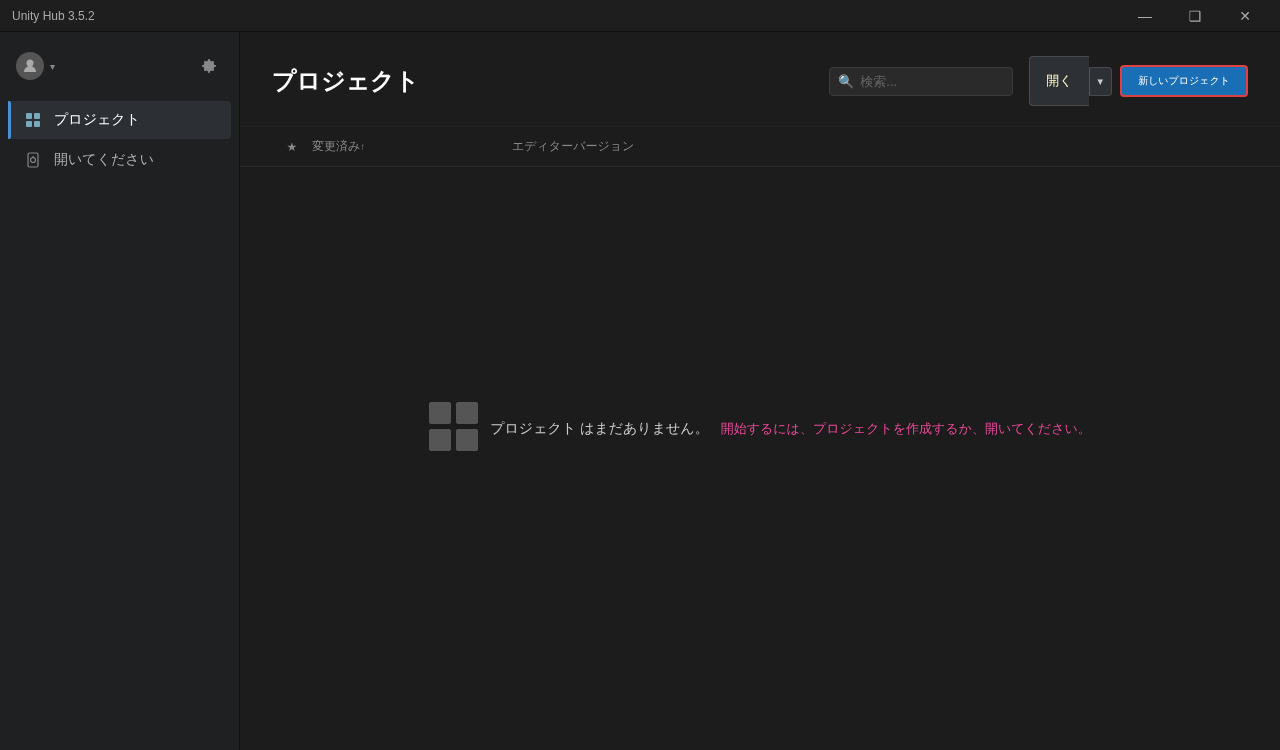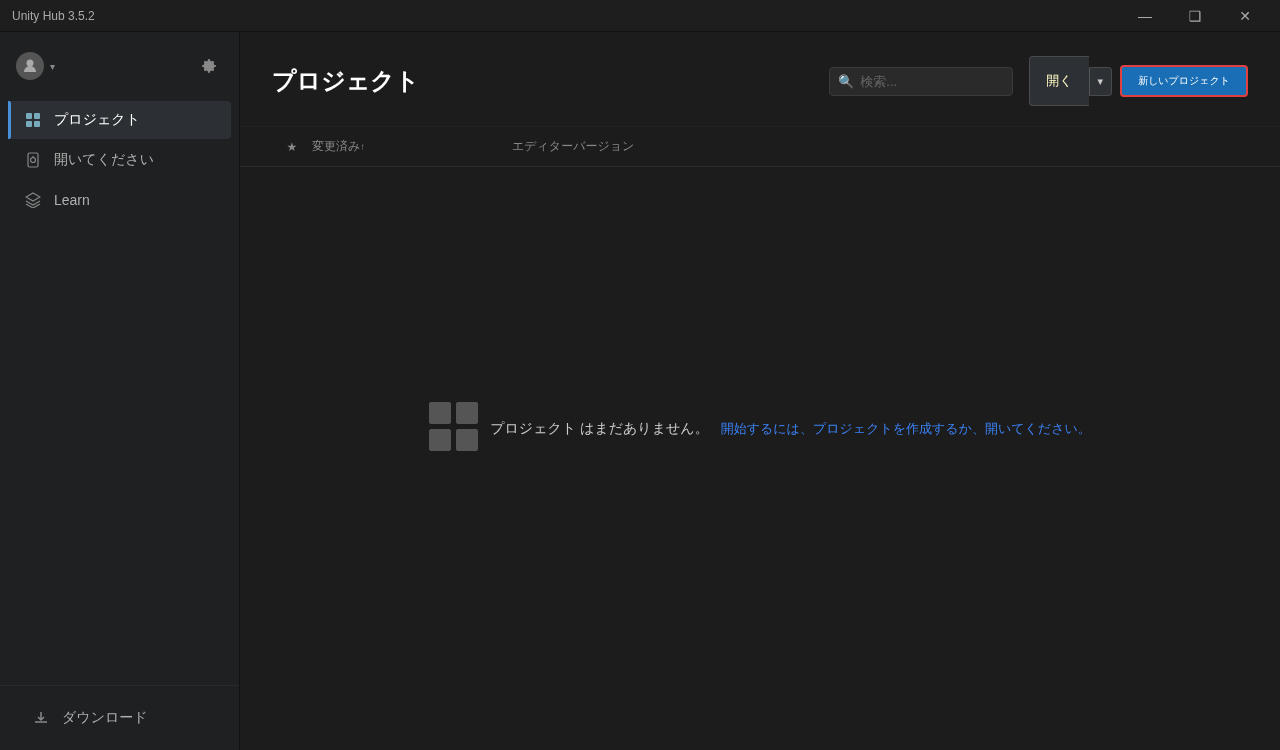--- a/index.html
+++ b/index.html
@@ -283,21 +283,21 @@
       border-radius: 2px;
     }
 
     .empty-title {
       font-size: 14px;
       color: #ccc;
       text-align: center;
     }
     .empty-subtitle {
       font-size: 13px;
-      color: #3b82f6;
+      color: #ec4899;
       text-align: center;
     }
 
     
     .nav-item.active::before {
       content: '';
       position: absolute;
       left: 0;
       width: 3px;
       height: 100%;
@@ -357,41 +357,22 @@
       <span class="nav-icon">
         <svg width="16" height="16" viewBox="0 0 16 16" fill="#888">
           <rect x="3" y="1" width="10" height="14" rx="1.5" fill="none" stroke="#888" stroke-width="1.2"></rect>
           <circle cx="8" cy="8" r="2.5" fill="none" stroke="#888" stroke-width="1.2"></circle>
           <line x1="8" y1="5.5" x2="8" y2="4" stroke="#888" stroke-width="1.2"></line>
         </svg>
       </span>
       <span>開いてください</span>
     </div>
 
-    <div class="nav-item">
-      <span class="nav-icon">
-        <svg width="16" height="16" viewBox="0 0 16 16" fill="#888">
-          <path d="M8 1L1 5l7 4 7-4-7-4zM1 9l7 4 7-4M1 12l7 4 7-4" fill="none" stroke="#888" stroke-width="1.2"></path>
-        </svg>
-      </span>
-      <span>Learn</span>
-    </div>
-
-
-    <div id="sidebar-bottom">
-      <div class="nav-item">
-        <span class="nav-icon">
-          <svg width="16" height="16" viewBox="0 0 16 16" fill="#888">
-            <path d="M8 2v8M5 7l3 3 3-3" fill="none" stroke="#888" stroke-width="1.5"></path>
-            <path d="M2 12h12" stroke="#888" stroke-width="1.5"></path>
-          </svg>
-        </span>
-        <span>ダウンロード</span>
-      </div>
-    </div>
+
+
   </div>
 
   <div id="main">
     <div id="main-header">
       <h1 id="page-title">プロジェクト</h1>
       <div id="header-actions">
         <div id="search-bar">
           <span class="search-icon-inner">🔍</span>
           <input id="search-input" type="text" placeholder="検索..." style="">
         </div>

